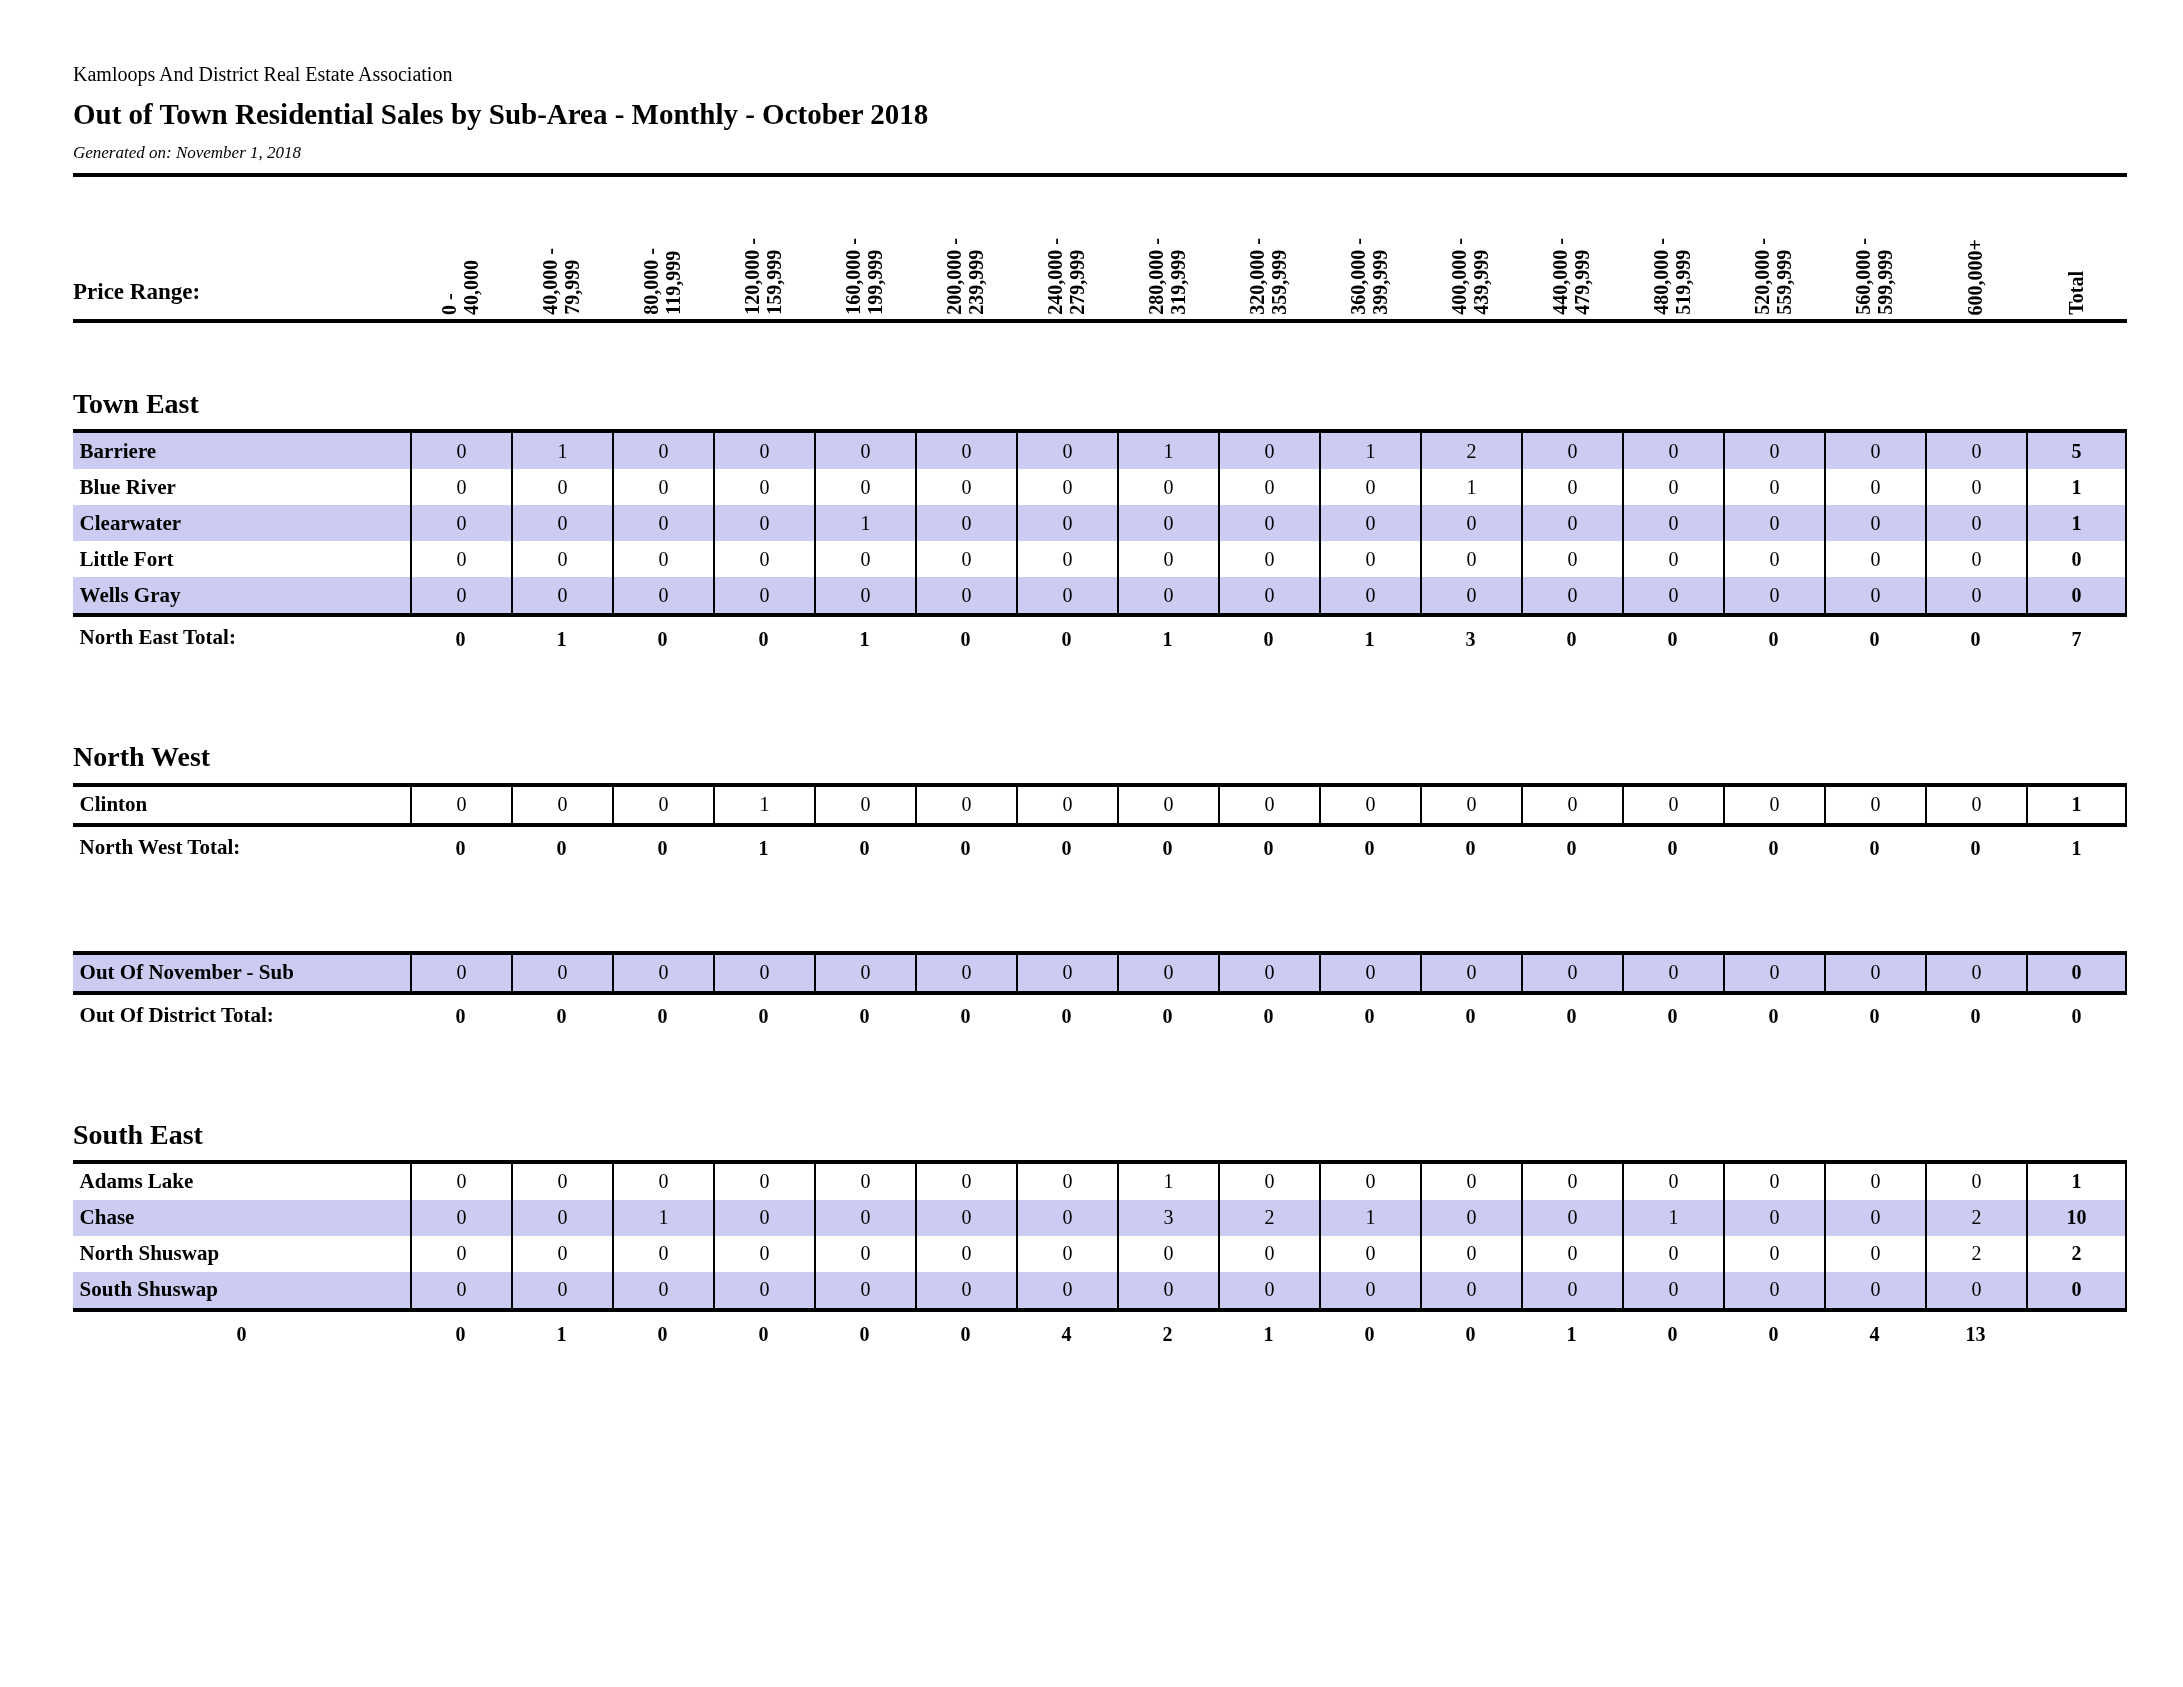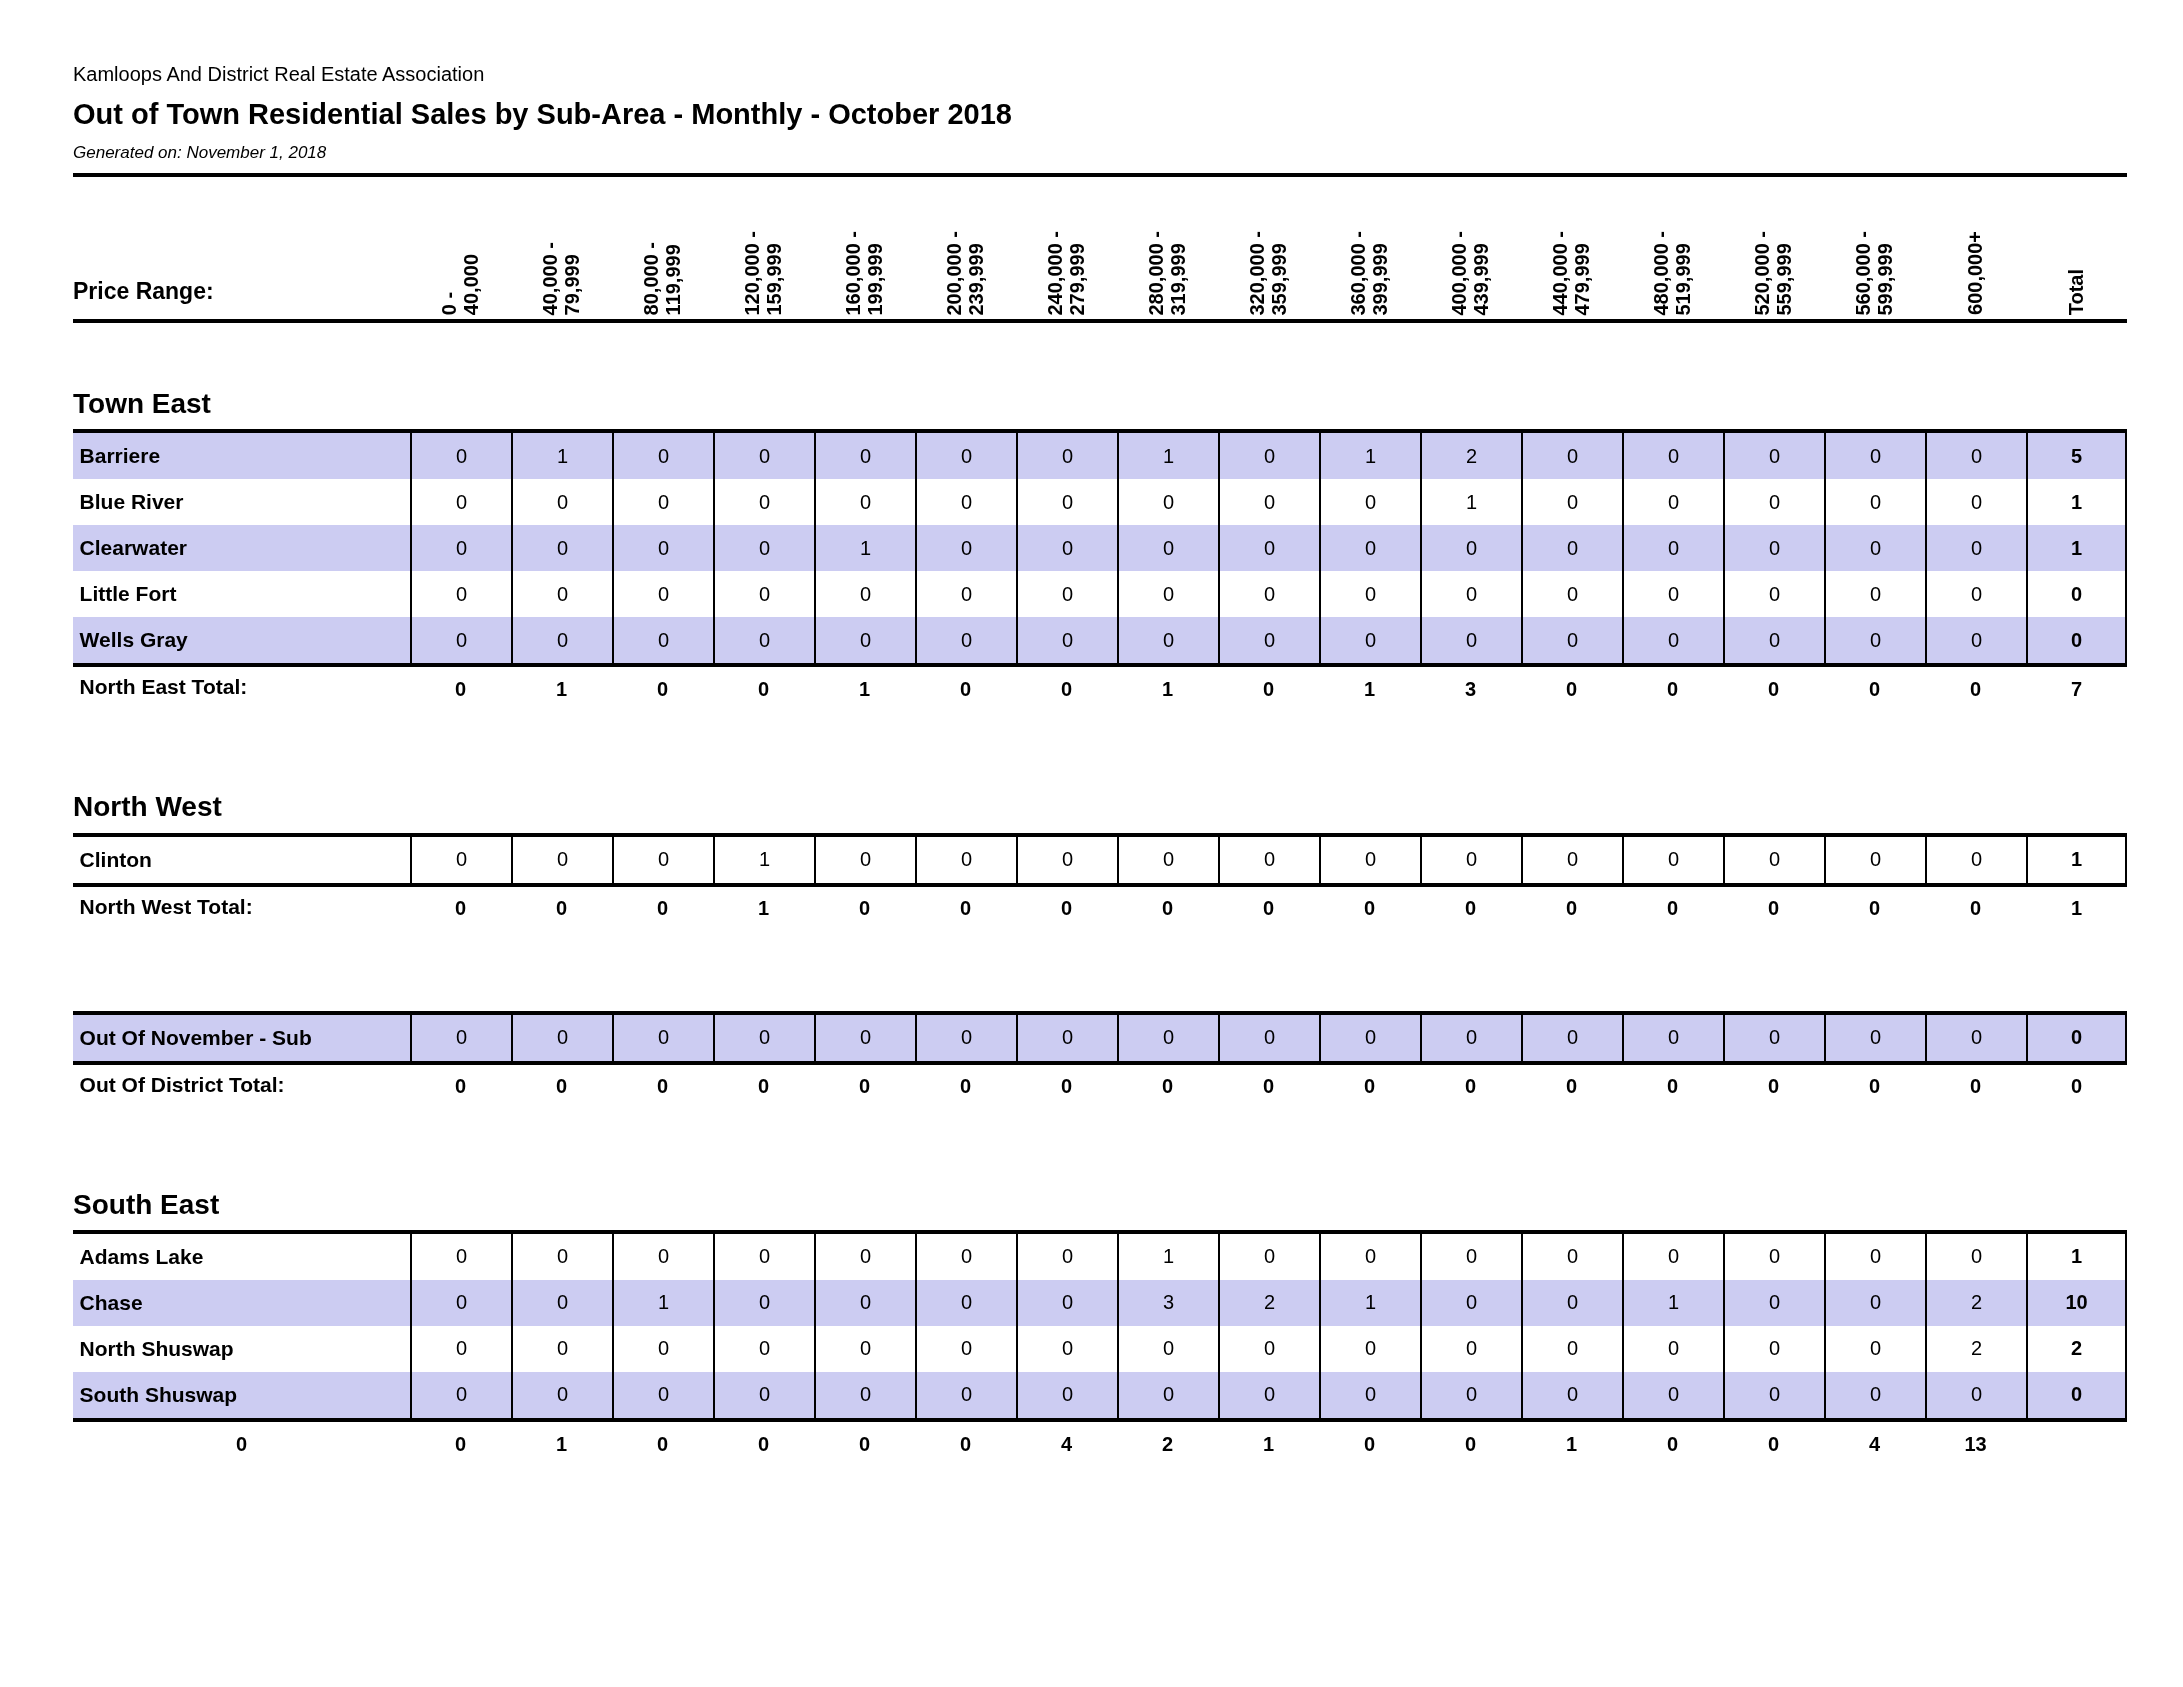--- a/index.html
+++ b/index.html
@@ -1,38 +1,38 @@
 <!DOCTYPE html>
 <html style="font-size:10.6px"><head>
 <meta charset="utf-8">
 <style>
   * { box-sizing: border-box; }
   html,body { margin:0; padding:0; background:#e8e8e8; }
   .page {
     width:2183px; height:1687px; background:#ffffff; color:#000;
-    font-family:Liberation Sans, sans-serif;
+    font-family:Liberation Serif, serif;
     padding:40px 56px 0 73px; position:relative; overflow:hidden;
   }
   .org { font-size:20px; margin-top:22.5px; }
   .title { font-size:29px; font-weight:700; margin-top:12px; }
   .generated { font-size:17px; font-style:italic; margin-top:12px; }
   .rule { height:4px; background:#000; }
   .rule1 { margin-top:10.6px; }
   .grid { display:grid; grid-template-columns:337px repeat(17, 1fr); }
   .hdr { align-items:end; height:142px; }
   .price-range { font-size:23px; font-weight:700; padding-bottom:14px; }
   .hcell { display:flex; justify-content:center; padding-bottom:4px; }
   .rot {
     writing-mode:vertical-rl; transform:rotate(180deg);
     font-weight:700; font-size:20px; line-height:1.12; white-space:pre;
   }
   .section { margin-top:74px; }
   #sections .section:first-child { margin-top:65px; }
   .section-title { font-size:28px; font-weight:700; margin-bottom:9.3px; }
-  .drow { height:46px; }
+  .drow { height:36px; }
   .lbl { display:flex; align-items:center; font-weight:700; font-size:21px; padding-left:6.6px; }
   .v { display:flex; align-items:center; justify-content:center; font-size:20px; border-left:2px solid #000; }
   .v:last-child { border-right:2.6px solid #000; }
   .v.tcol { font-weight:700; }
   .trow { height:50px; }
   .tlbl { font-weight:700; font-size:21px; padding-left:6.6px; padding-top:8px; }
   .tv { display:flex; justify-content:center; align-items:flex-start; padding-top:10.6px; font-size:20px; font-weight:700; }
 </style>
 </head>
 <body>

